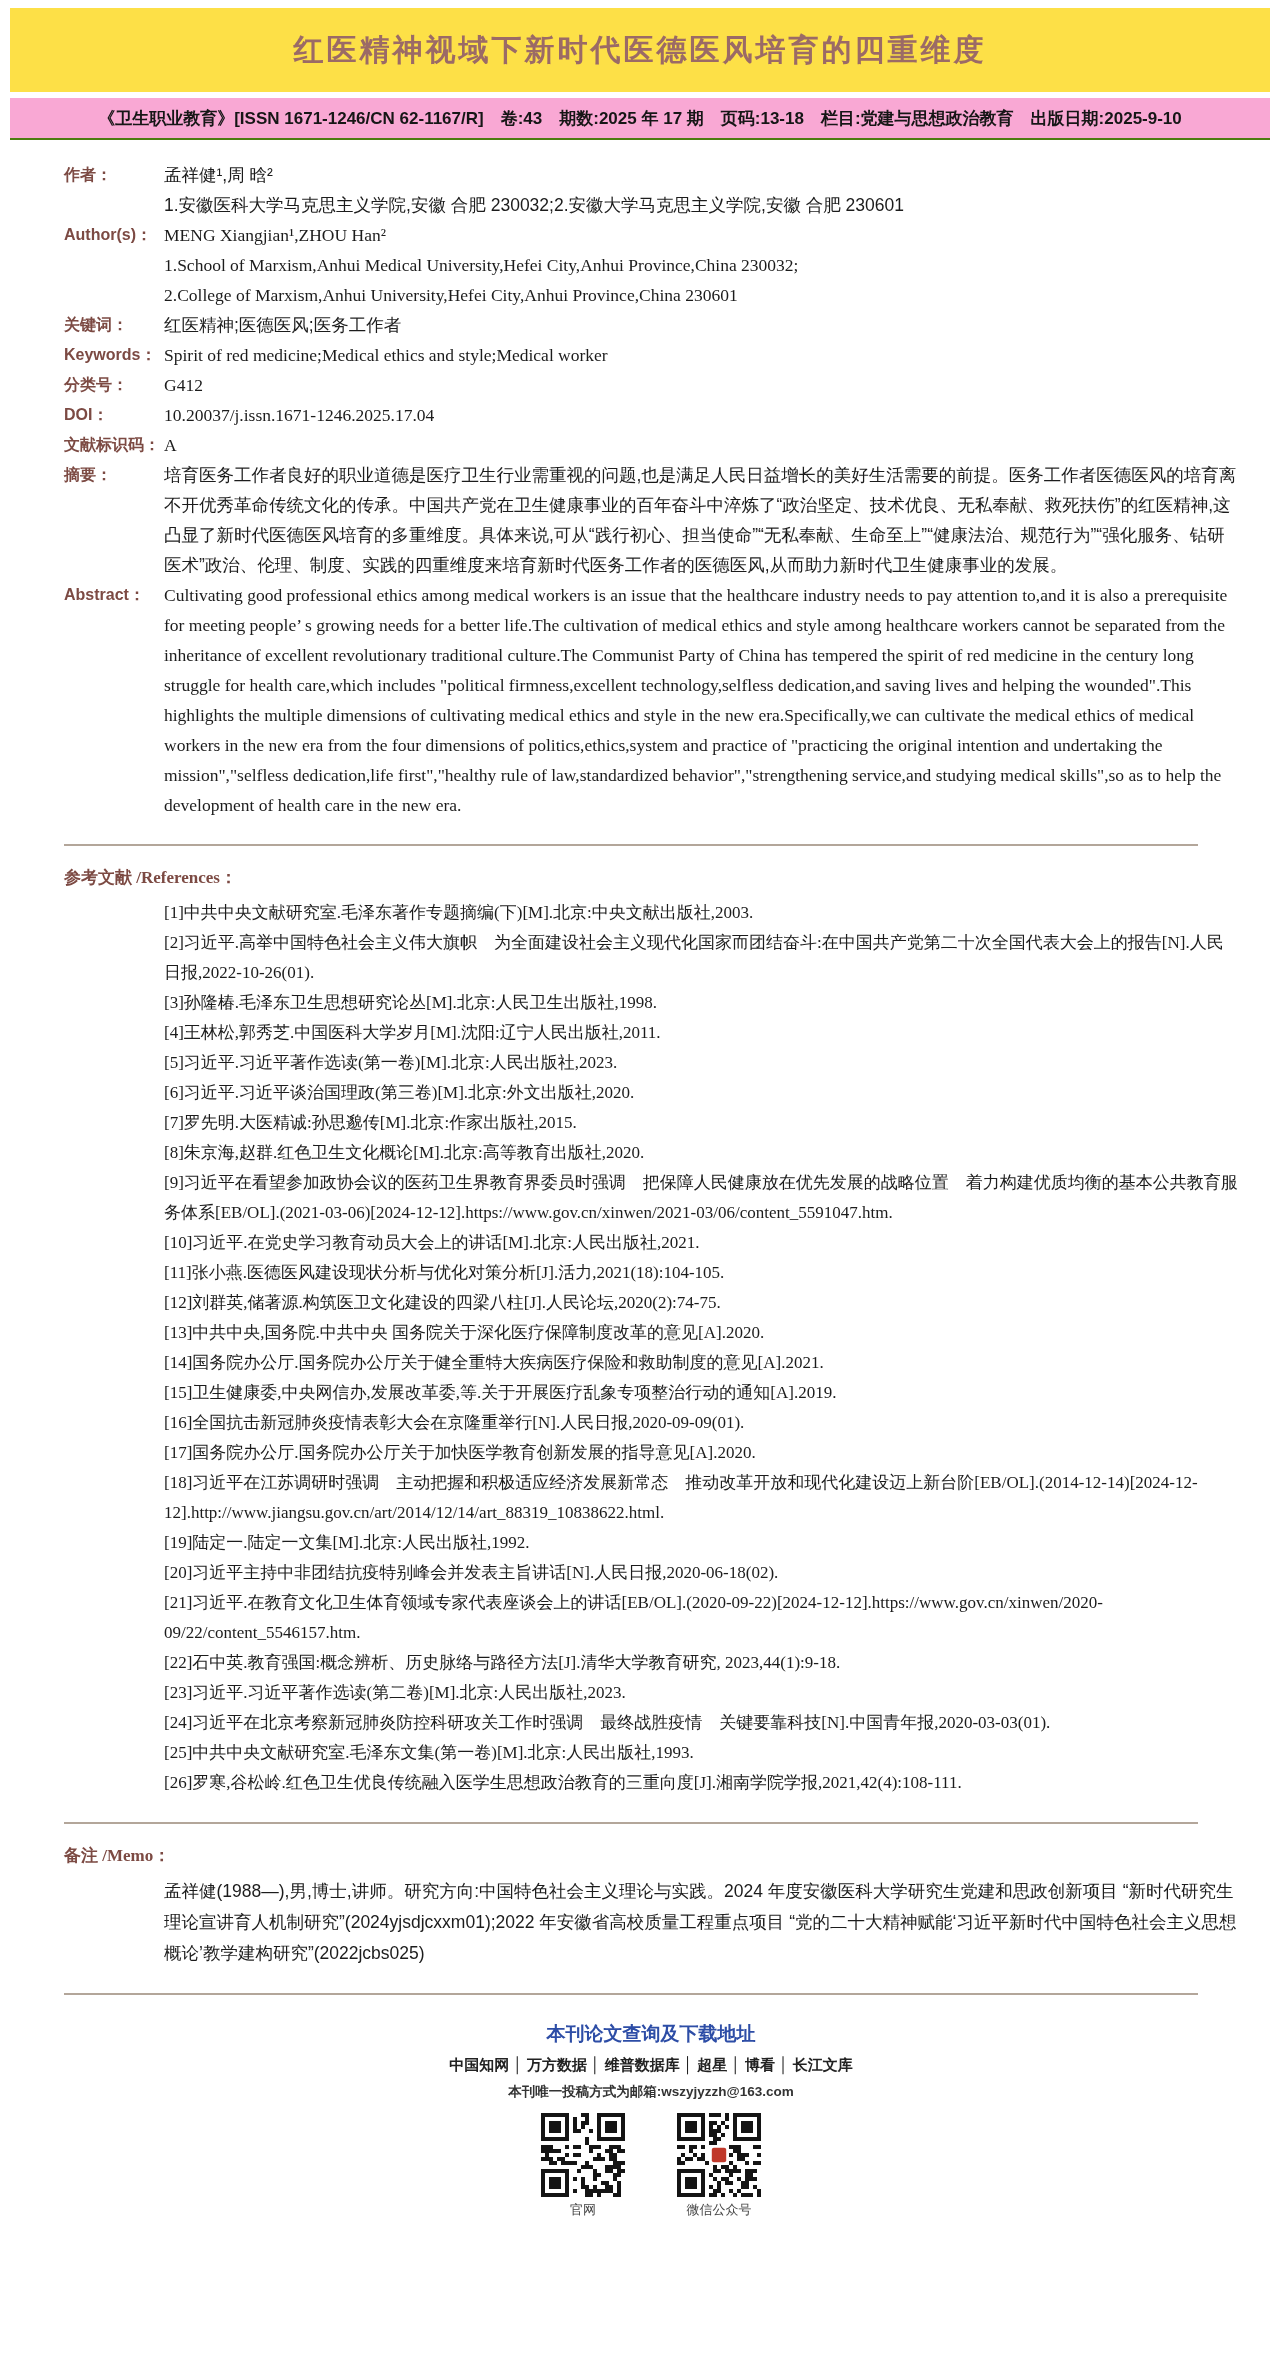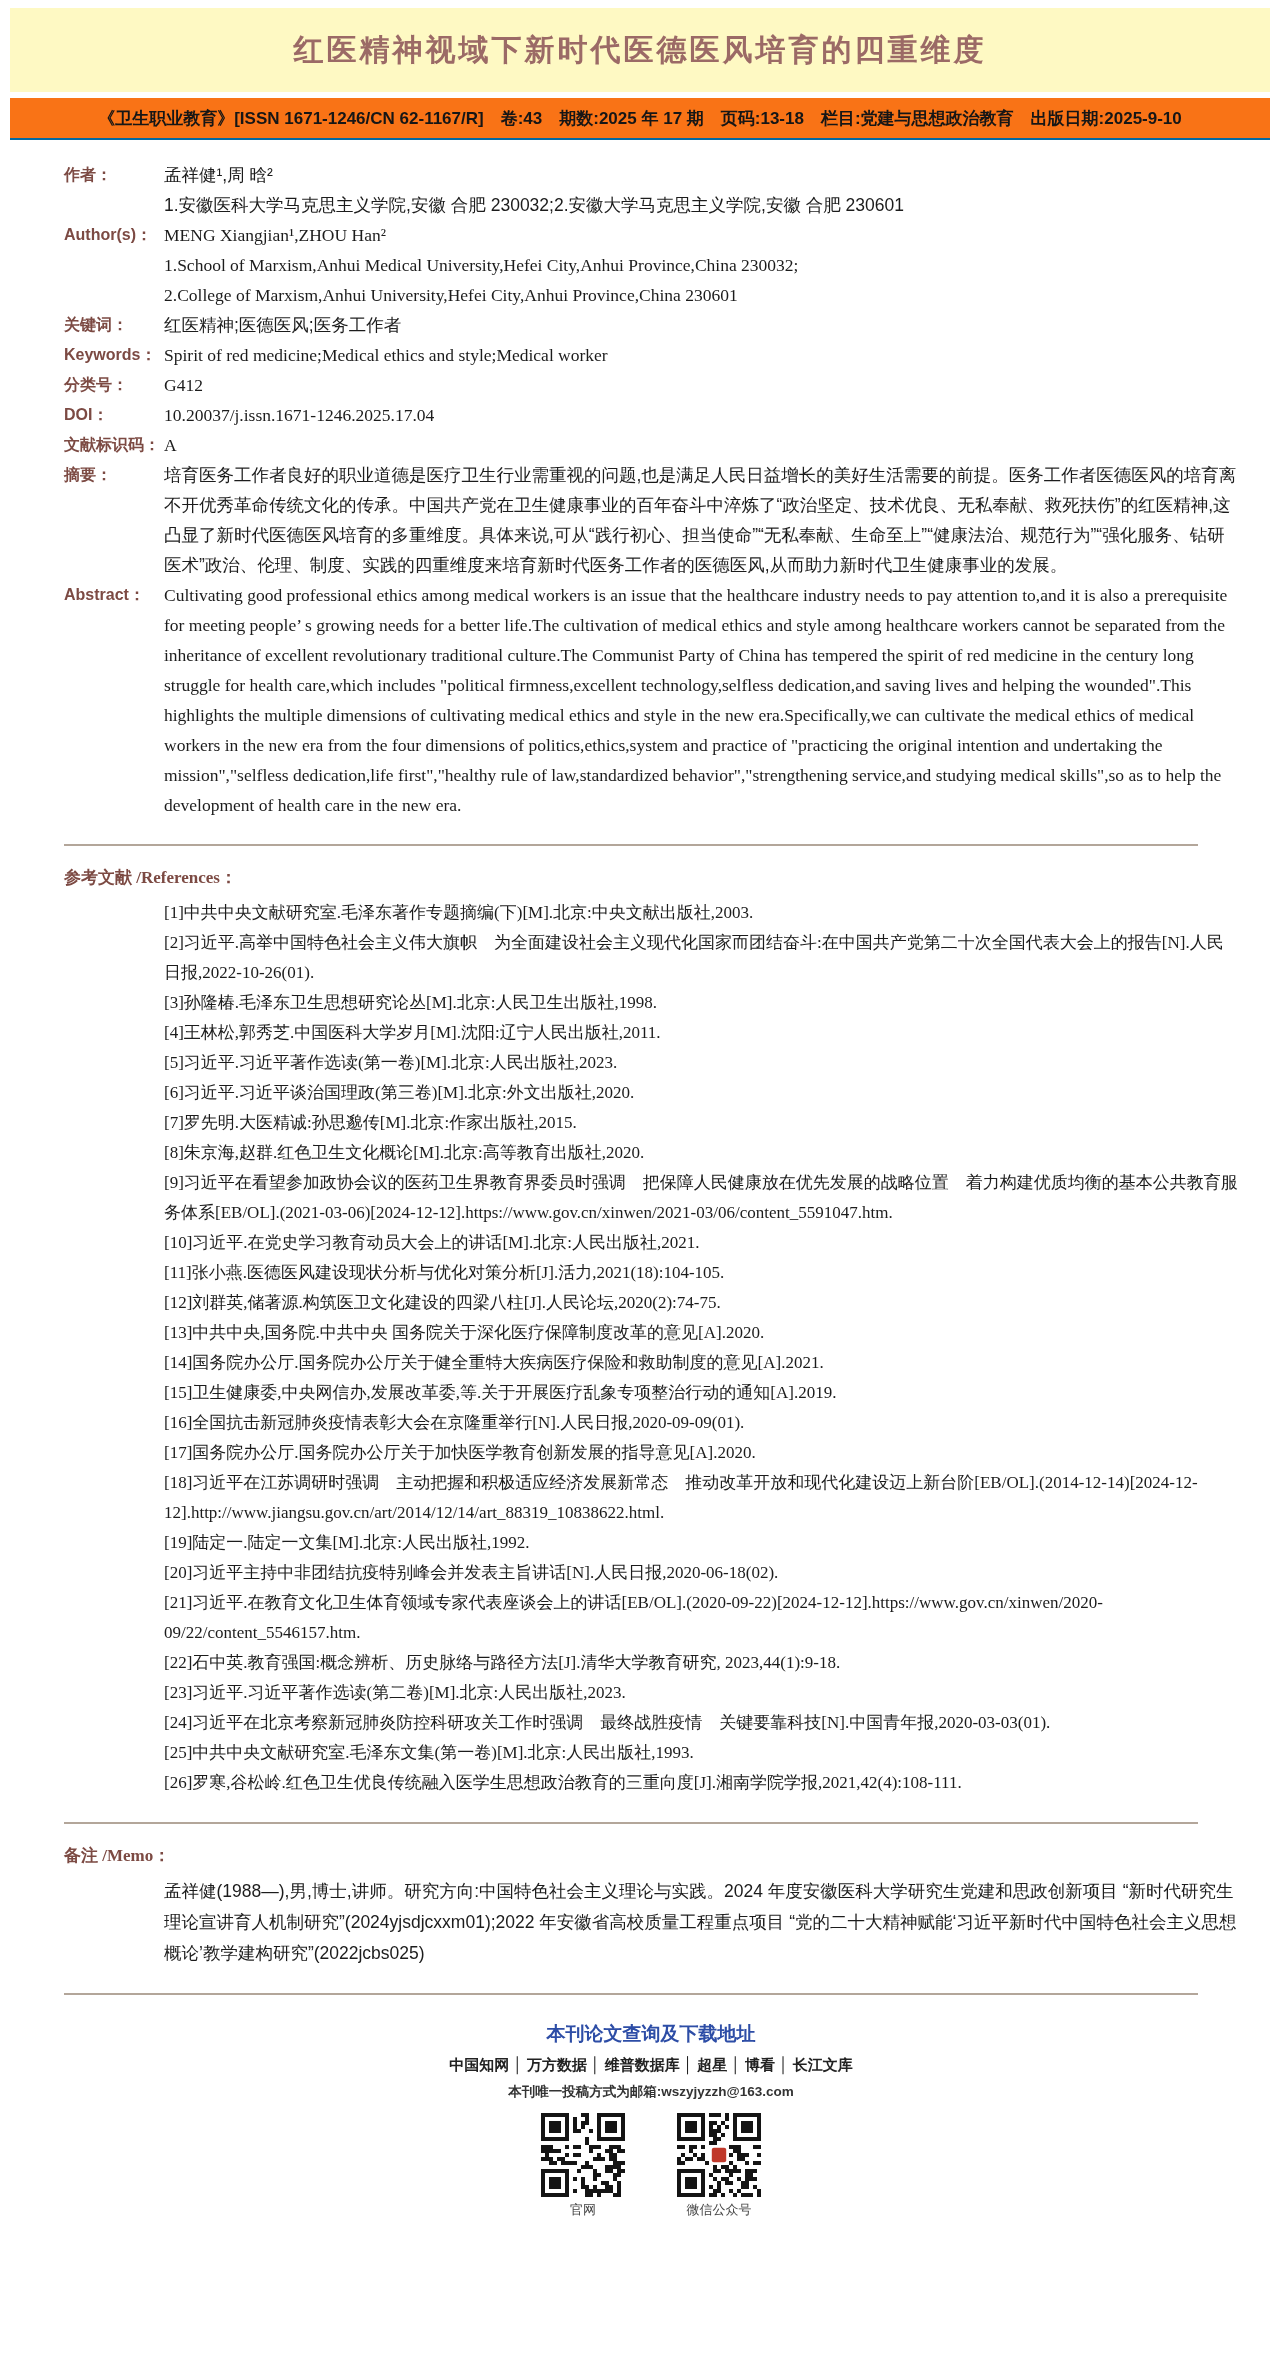--- a/index.html
+++ b/index.html
@@ -1,22 +1,22 @@
 <!DOCTYPE html>
 <html><head>
 <meta charset="utf-8">
 <style>
   html,body{margin:0;padding:0;background:#f2f1ed;}
   body{width:1280px;font-family:"Liberation Serif","DejaVu Serif",serif;color:#1c1c1c;}
   .page{width:1280px;min-height:2365px;background:#ffffff;overflow:hidden;}
 
-  .header{margin:8px 10px 0 10px;height:84px;background:#fef9c3;display:flex;align-items:center;justify-content:center;}
+  .header{margin:8px 10px 0 10px;height:84px;background:#fde047;display:flex;align-items:center;justify-content:center;}
   .header .main-title{font-family:"Liberation Sans","DejaVu Sans",sans-serif;font-weight:bold;font-size:30px;letter-spacing:3px;color:#9b6a66;}
 
-  .infobar{margin:6px 10px 0 10px;background:#f97316;border-bottom:2px solid #0369a1;padding:9px 0 8px 0;text-align:center;
+  .infobar{margin:6px 10px 0 10px;background:#f9a8d4;border-bottom:2px solid #4d7c0f;padding:9px 0 8px 0;text-align:center;
            font-family:"Liberation Sans","DejaVu Sans",sans-serif;font-weight:bold;font-size:17px;color:#161616;white-space:pre-wrap;}
 
   .content{padding:20px 42px 0 64px;}
   .row{display:flex;align-items:flex-start;}
   .label{flex:0 0 100px;font-family:"Liberation Sans","DejaVu Sans",sans-serif;font-weight:bold;font-size:16px;line-height:30px;color:#7c4a43;white-space:nowrap;}
   .value{flex:1;font-size:17.5px;line-height:30px;}
   .value.zh{font-family:"Liberation Sans","DejaVu Sans",sans-serif;}
   .value.en{font-family:"Liberation Serif","DejaVu Serif",serif;}
   .title-en{color:#84524c;font-weight:bold;}
 

